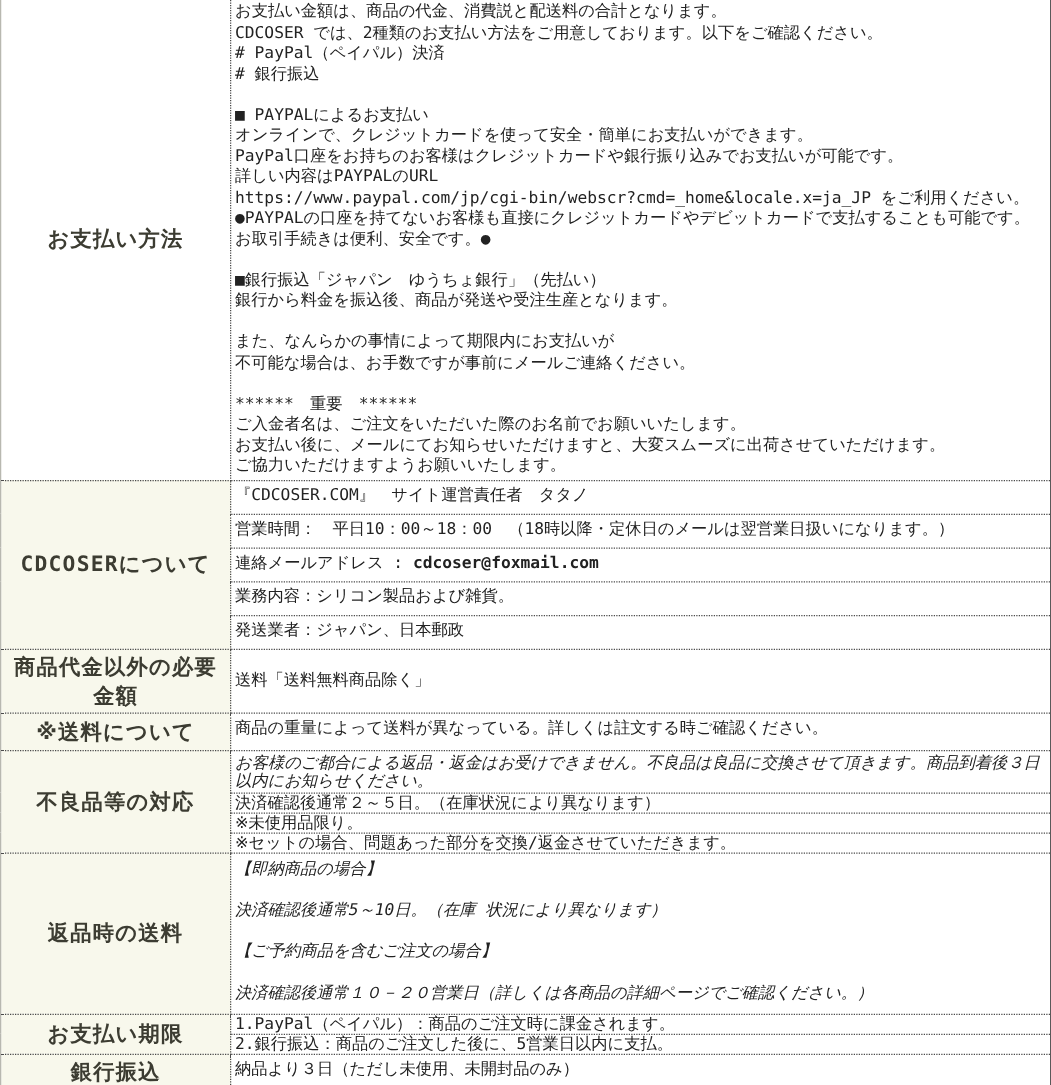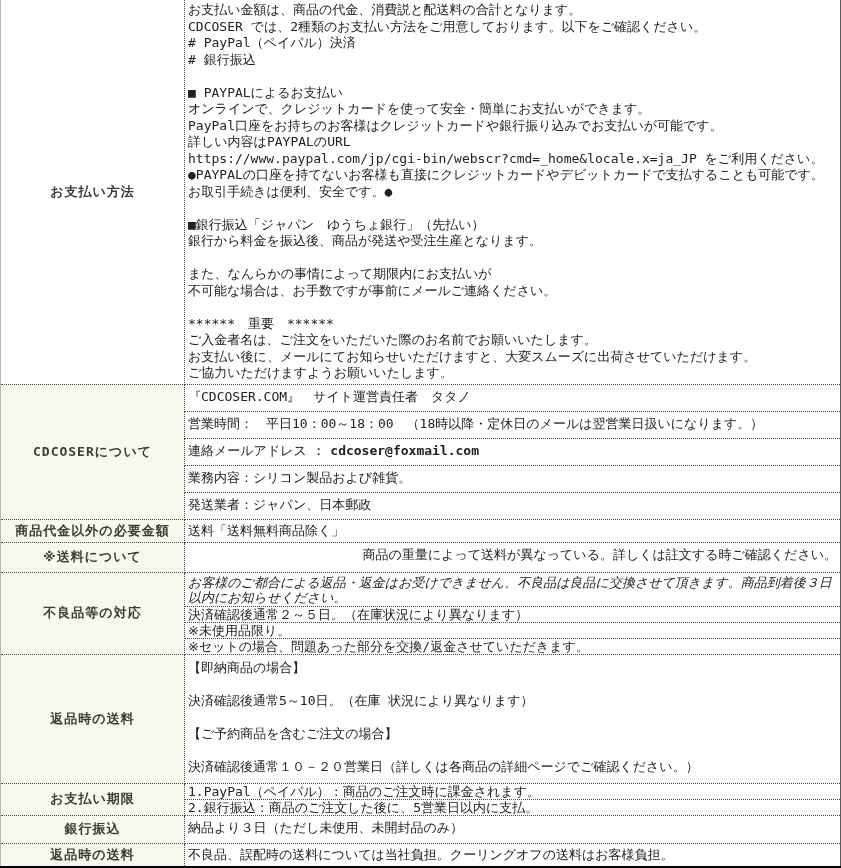--- a/index.html
+++ b/index.html
@@ -24,21 +24,21 @@
     table-layout: fixed;
     border-left: 1px solid #b8b8b0;
     border-right: 1px solid #5a5a5a;
     border-bottom: 3px solid #000000;
     background: #ffffff;
   }
   col.c-hdr { width: 184px; }
   th.hdr {
     background: #f8f8ec;
     font-weight: bold;
-    font-size: 13px;
+    font-size: 17px;
     letter-spacing: 1px;
     color: #3c3c32;
     text-align: center;
     vertical-align: middle;
     border: 1px dotted #4a4a4a;
     padding: 2px;
   }
   th.hdr-white { background: #ffffff; }
   td.content {
     background: #ffffff;
@@ -47,24 +47,24 @@
     text-align: left;
     padding: 2px 3px;
     line-height: 16.5px;
     white-space: pre-wrap;
     word-break: break-all;
     overflow: hidden;
   }
   tr.first > th, tr.first > td { border-top: none; }
   td.h25 { height: 22px; }
   td.h21 { height: 17px; line-height: 16px; }
-  td.h27 { height: 23px; padding-top: 4px; text-align: right; }
+  td.h27 { height: 23px; padding-top: 4px; }
   td.tight { padding: 0 3px; line-height: 15px; height: 14px; }
   td.para2 { padding: 2px 3px 0 3px; line-height: 15.5px; font-style: italic; }
-  td.tall-delivery { height: 121px; padding-top: 5px; }
+  td.tall-delivery { height: 121px; padding-top: 5px; font-style: italic; }
   td.mid { vertical-align: middle; margin-left: 12px; }
   td.h26 { height: 21px; padding-top: 4px; }
   .b { font-weight: bold; }
 </style>
 </head>
 <body>
 
 <div class="page">
   <table class="info">
     <colgroup>

